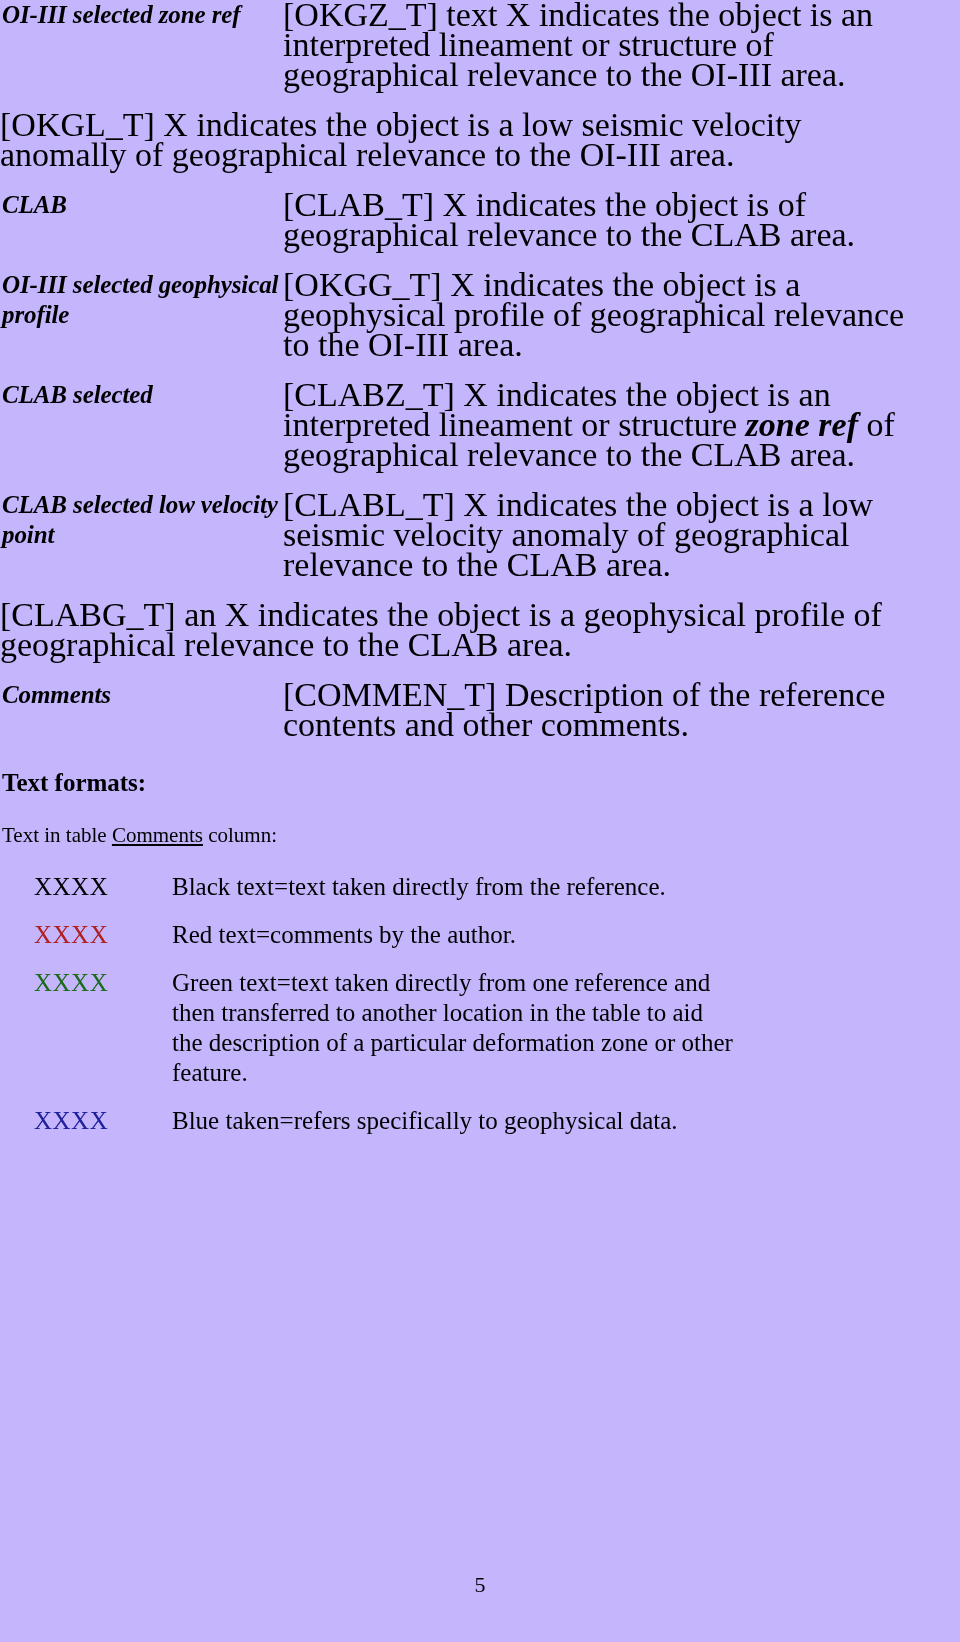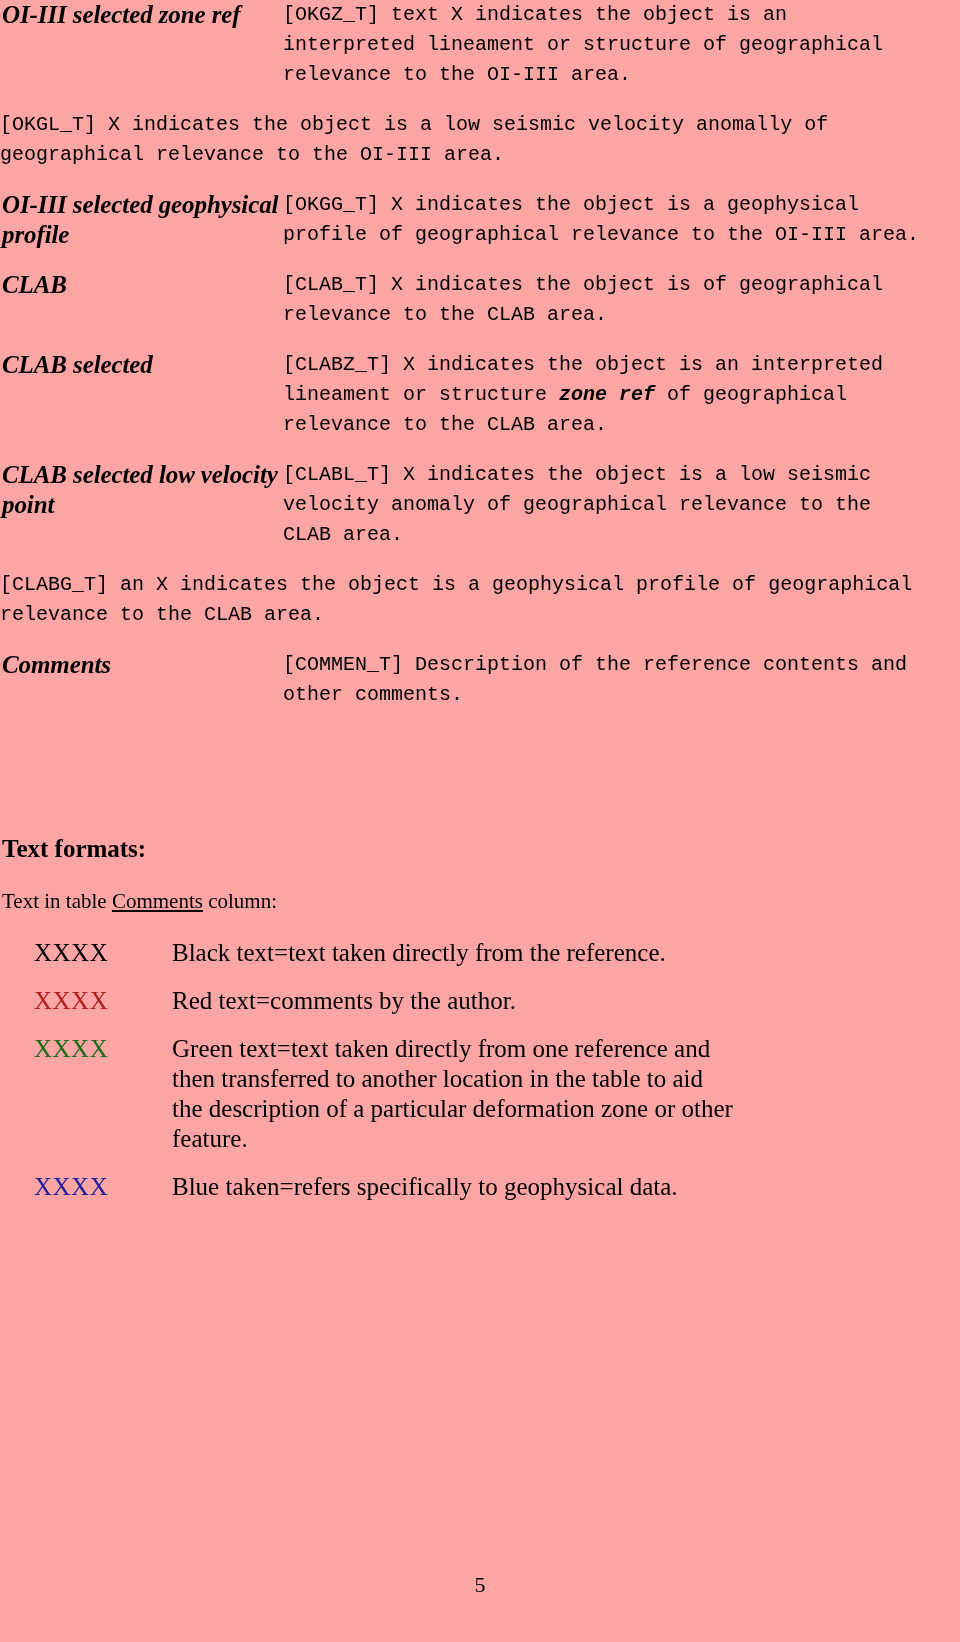--- a/index.html
+++ b/index.html
@@ -6,21 +6,21 @@
   html, body {
     margin: 0;
     padding: 0;
     background: #ffffff;
   }
 
   .page {
     position: relative;
     width: 960px;
     height: 1642px;
-    background: #fca5a5;
+    background: #c4b5fd;
     font-family: "Liberation Serif", "DejaVu Serif", serif;
     color: #000000;
     overflow: hidden;
   }
 
   
   .def-table {
     position: absolute;
     left: 0;
     top: 0;
@@ -41,36 +41,35 @@
     font-style: italic;
     font-weight: bold;
     font-size: 25px;
     line-height: 30px;
     letter-spacing: -0.1px;
   }
 
   .def-desc {
     flex: 1 1 auto;
     padding-right: 40px;
-    font-size: 20px;
-    line-height: 30px;
-    box-sizing: border-box;
-    font-family: Liberation Mono, monospace;
+    font-size: 34px;
+    line-height: 30px;
+    box-sizing: border-box;
   }
 
   .def-desc .emph {
     font-style: italic;
     font-weight: bold;
   }
 
   
   .formats {
     position: absolute;
     left: 0;
-    top: 834px;
+    top: 768px;
     width: 820px;
   }
 
   .formats-heading {
     font-weight: bold;
     font-size: 25px;
     line-height: 30px;
     padding-left: 2px;
     margin-bottom: 22px;
   }
@@ -132,30 +131,30 @@
     <div class="def-row">
       <div class="def-term">OI-III selected zone ref</div>
       <div class="def-desc"><span>[OKGZ_T] text X indicates the object is an interpreted lineament or structure of geographical relevance to the OI-III area.</span><span class="emph"></span><span></span></div>
     </div>
 
     <div class="def-row">
       <div class="def-desc"><span>[OKGL_T] X indicates the object is a low seismic velocity anomally of  geographical relevance to the OI-III area.</span><span class="emph"></span><span></span></div>
     </div>
 
     <div class="def-row">
+      <div class="def-term">CLAB</div>
+      <div class="def-desc"><span>[CLAB_T] X indicates the object is of geographical relevance to the CLAB area.</span><span class="emph"></span><span></span></div>
+    </div>
+
+    <div class="def-row">
       <div class="def-term">OI-III selected geophysical profile</div>
       <div class="def-desc"><span>[OKGG_T] X indicates the object is a geophysical profile of geographical relevance to the OI-III area.</span><span class="emph"></span><span></span></div>
     </div>
 
     <div class="def-row">
-      <div class="def-term">CLAB</div>
-      <div class="def-desc"><span>[CLAB_T] X indicates the object is of geographical relevance to the CLAB area.</span><span class="emph"></span><span></span></div>
-    </div>
-
-    <div class="def-row">
       <div class="def-term">CLAB selected</div>
       <div class="def-desc"><span>[CLABZ_T] X indicates the object is an interpreted lineament or structure </span><span class="emph">zone ref</span><span> of geographical relevance to the CLAB area.</span></div>
     </div>
 
     <div class="def-row">
       <div class="def-term">CLAB selected low velocity point</div>
       <div class="def-desc"><span>[CLABL_T] X indicates the object is a low seismic velocity anomaly of   geographical relevance to the CLAB area.</span><span class="emph"></span><span></span></div>
     </div>
 
     <div class="def-row">

